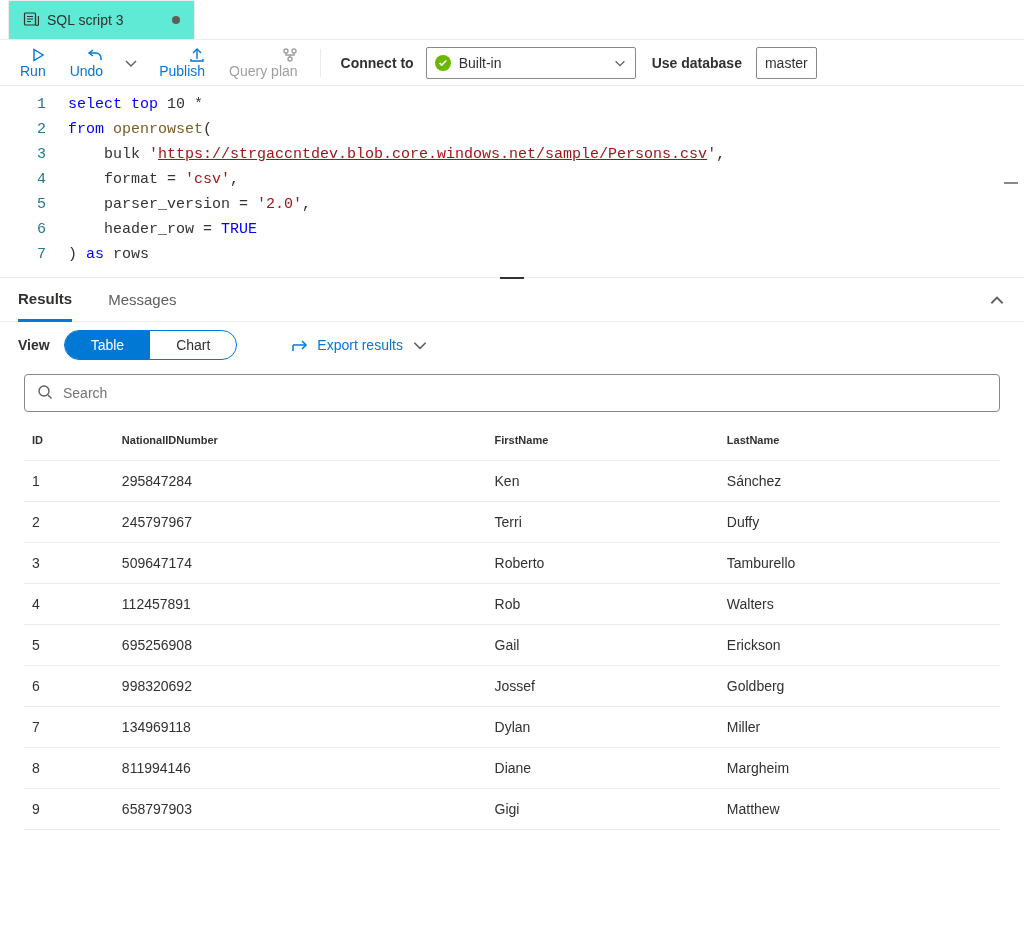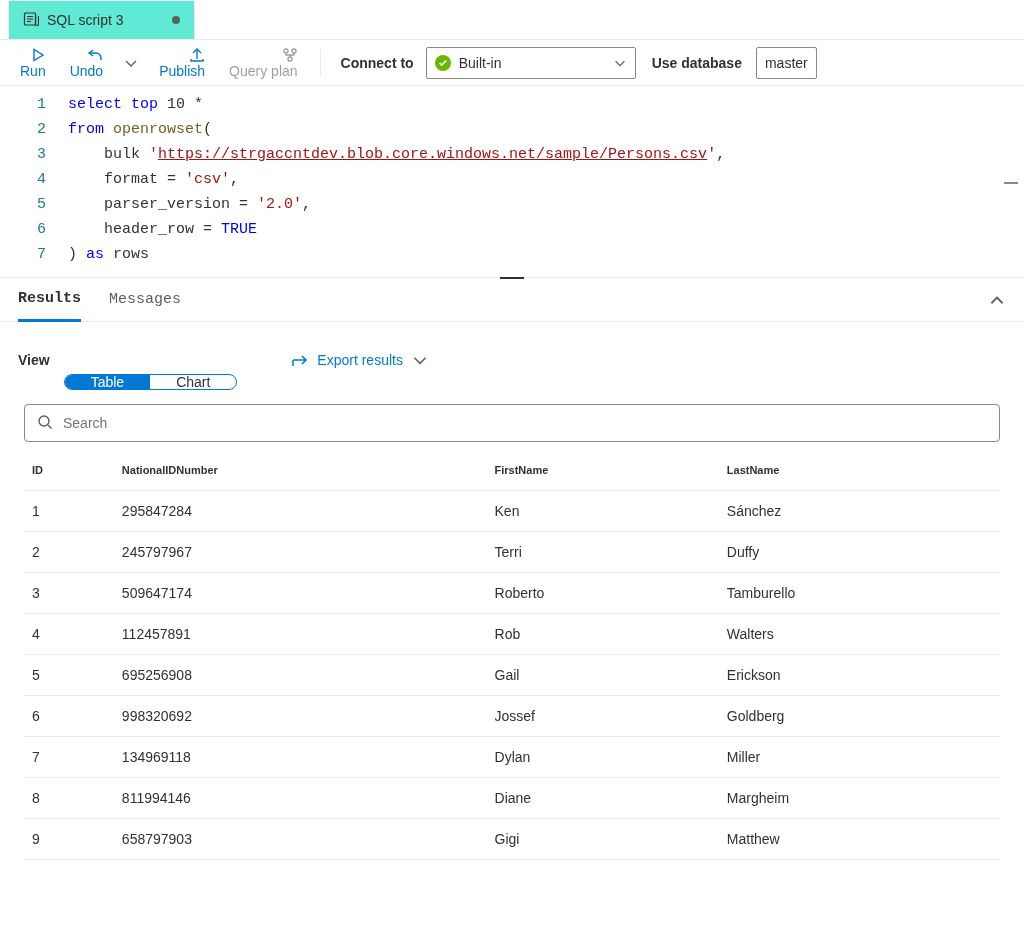--- a/index.html
+++ b/index.html
@@ -92,32 +92,31 @@
   .fn{ color:#795e26; }
   .str{ color:#a31515; }
   .url{ color:#a31515; text-decoration: underline; text-decoration-color:#a31515;}
   .bool{ color:#0000ff;}
   .drag-handle{ position:absolute; bottom:-2px; left:50%; transform:translateX(-50%); width:24px; height:4px;}
   .drag-handle::before{content:"";display:block;width:24px;height:2px;border-bottom:2px solid #323130;}
   .minimark{position:absolute;right:6px;top:50%;width:14px;height:2px;background:#888;}
 
   
   .panel-tabs{
-    display:flex;align-items:center;gap:28px;padding:0 18px;height:44px;border-bottom:1px solid #edebe9;
+    display:flex;align-items:center;gap:36px;padding:0 18px;height:44px;border-bottom:1px solid #edebe9;
     position:relative;
-    font-family:Liberation Mono, monospace;
   }
   .panel-tab{ font-size:15px;color:#605e5c;display:flex;align-items:center;height:100%;cursor:pointer;}
   .panel-tab.active{ color:#323130; font-weight:600; border-bottom:3px solid #0078d4; margin-bottom:-1px;}
   .chevup{position:absolute;right:18px;top:14px;color:#605e5c;cursor:pointer;}
 
   .results-toolbar{ display:flex;align-items:center;gap:14px;padding:8px 18px 8px 18px;}
   .results-toolbar .viewlabel{color:#323130;font-weight:600;}
   .pill-group{
-    display:flex;border:1px solid #0078d4;border-radius:16px;overflow:hidden;height:16px;margin-top:44px;
+    display:flex;border:1px solid #0078d4;border-radius:16px;overflow:hidden;height:30px;
   }
   .pill{
     padding:0 26px;display:flex;align-items:center;font-size:14px;color:#323130;cursor:pointer;
   }
   .pill.active{ background:#0078d4;color:#fff;}
   .export{display:flex;align-items:center;gap:8px;color:#0078d4;margin-left:40px;cursor:pointer;}
   .export svg{width:18px;height:18px;}
 
   .search-wrap{padding:6px 24px 8px 24px;}
   .search{

